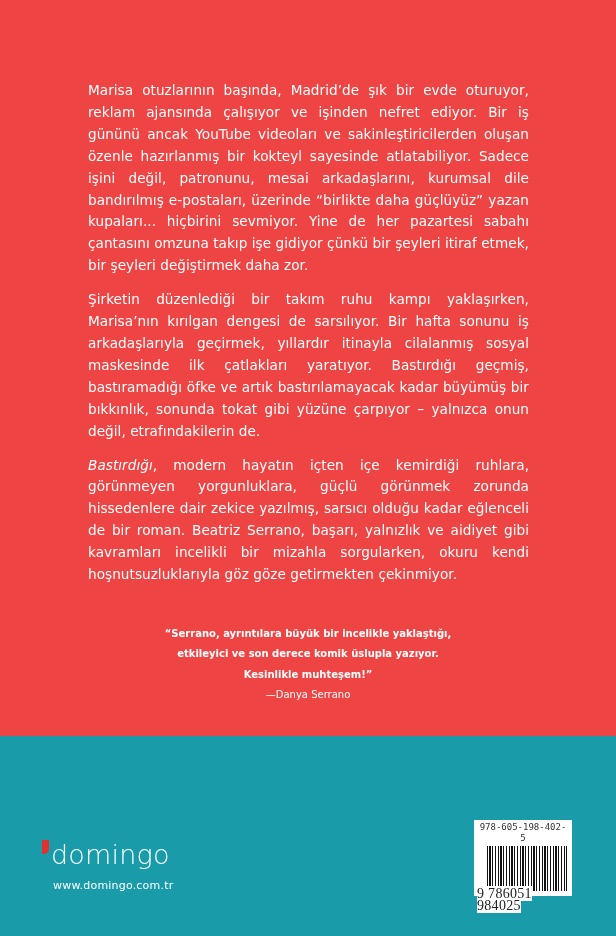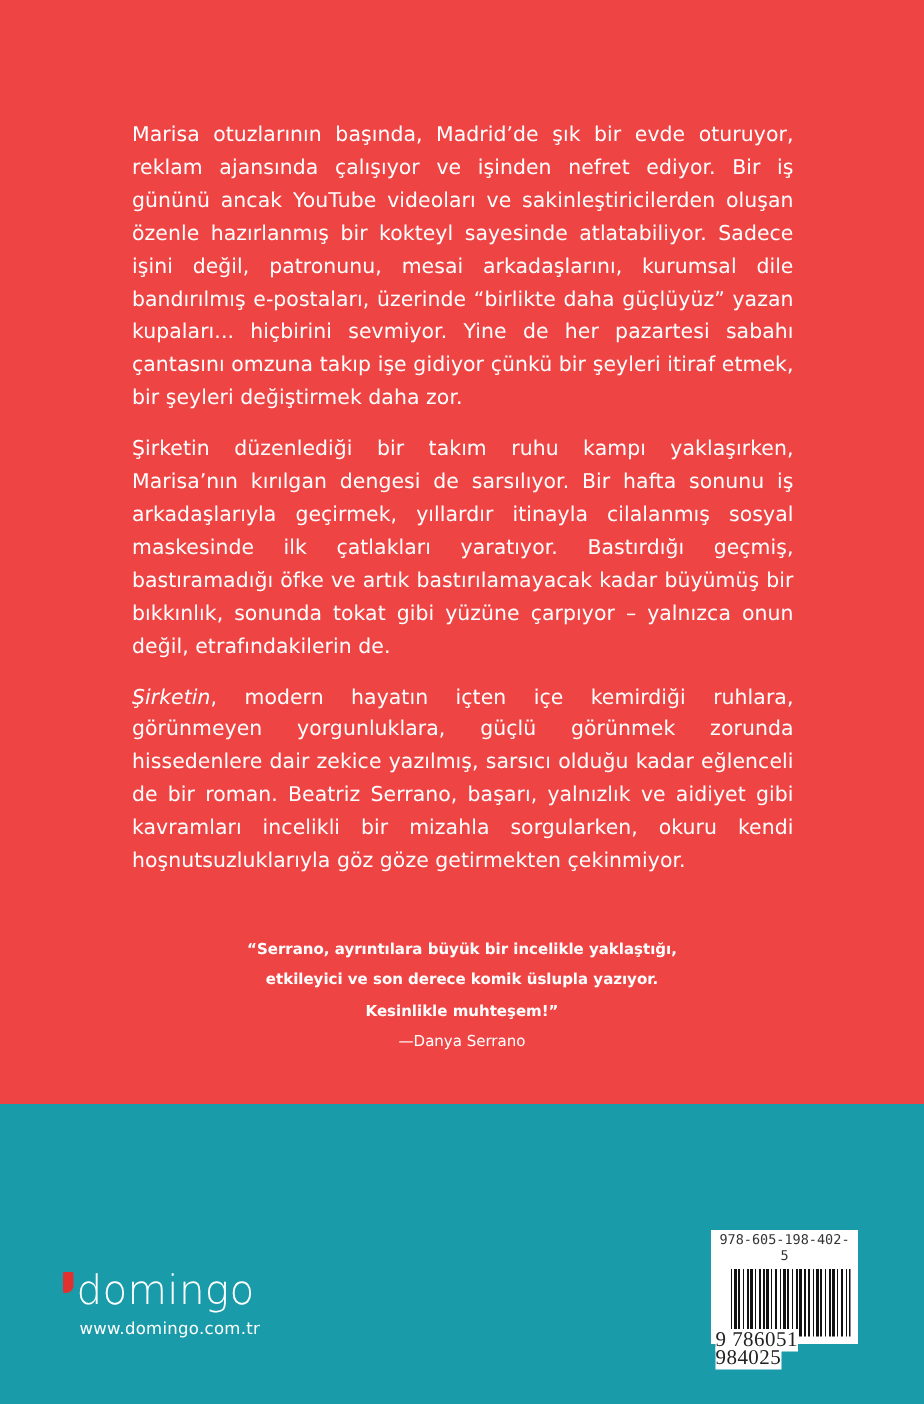--- a/index.html
+++ b/index.html
@@ -22,21 +22,21 @@
   .blurb em { font-style: italic; }
   .quote {
     position: absolute; left: 100px; top: 624px; width: 416px;
     text-align: center; font-size: 10px; line-height: 20.3px;
     font-weight: bold;
   }
   .quote .line { display: block; }
   .quote .author { font-weight: normal; display: block; }
   .logo {
     position: absolute; left: 42px; top: 840px; height: 36px;
-    display: flex; align-items: flex-end;
+    display: flex; align-items: flex-start;
   }
   .logo-mark {
     width: 7px; height: 14px; background: #e0312f;
     border-radius: 1px 1px 5px 1px;
     margin-right: 2px; margin-bottom: 14px;
   }
   .logo-text {
     font-family: "DejaVu Sans", sans-serif;
     font-size: 27px; line-height: 30px; color: #ffffff; font-weight: 300;
     letter-spacing: 0.2px;
@@ -70,21 +70,21 @@
   .isbn-bottom span { background: #fff; }
 </style>
 </head>
 <body>
 
 <div class="page">
 
   <div class="blurb">
     <p>Marisa otuzlarının başında, Madrid’de şık bir evde oturuyor, reklam ajansında çalışıyor ve işinden nefret ediyor. Bir iş gününü ancak YouTube videoları ve sakinleştiricilerden oluşan özenle hazırlanmış bir kokteyl sayesinde atlatabiliyor. Sadece işini değil, patronunu, mesai arkadaşlarını, kurumsal dile bandırılmış e-postaları, üzerinde “birlikte daha güçlüyüz” yazan kupaları... hiçbirini sevmiyor. Yine de her pazartesi sabahı çantasını omzuna takıp işe gidiyor çünkü bir şeyleri itiraf etmek, bir şeyleri değiştirmek daha zor.</p>
     <p>Şirketin düzenlediği bir takım ruhu kampı yaklaşırken, Marisa’nın kırılgan dengesi de sarsılıyor. Bir hafta sonunu iş arkadaşlarıyla geçirmek, yıllardır itinayla cilalanmış sosyal maskesinde ilk çatlakları yaratıyor. Bastırdığı geçmiş, bastıramadığı öfke ve artık bastırılamayacak kadar büyümüş bir bıkkınlık, sonunda tokat gibi yüzüne çarpıyor – yalnızca onun değil, etrafındakilerin de.</p>
-    <p><em>Şirketin</em><span>, modern hayatın içten içe kemirdiği ruhlara, görünmeyen yorgunluklara, güçlü görünmek zorunda hissedenlere dair zekice yazılmış, sarsıcı olduğu kadar eğlenceli de bir roman. Beatriz Serrano, başarı, yalnızlık ve aidiyet gibi kavramları incelikli bir mizahla sorgularken, okuru kendi hoşnutsuzluklarıyla göz göze getirmekten çekinmiyor.</span></p>
+    <p><em>Bastırdığı</em><span>, modern hayatın içten içe kemirdiği ruhlara, görünmeyen yorgunluklara, güçlü görünmek zorunda hissedenlere dair zekice yazılmış, sarsıcı olduğu kadar eğlenceli de bir roman. Beatriz Serrano, başarı, yalnızlık ve aidiyet gibi kavramları incelikli bir mizahla sorgularken, okuru kendi hoşnutsuzluklarıyla göz göze getirmekten çekinmiyor.</span></p>
   </div>
 
   <div class="quote">
     <span class="line">“Serrano, ayrıntılara büyük bir incelikle yaklaştığı,</span>
     <span class="line">etkileyici ve son derece komik üslupla yazıyor.</span>
     <span class="line">Kesinlikle muhteşem!”</span>
     <span class="author">—Danya Serrano</span>
   </div>
 
   <div class="logo">

